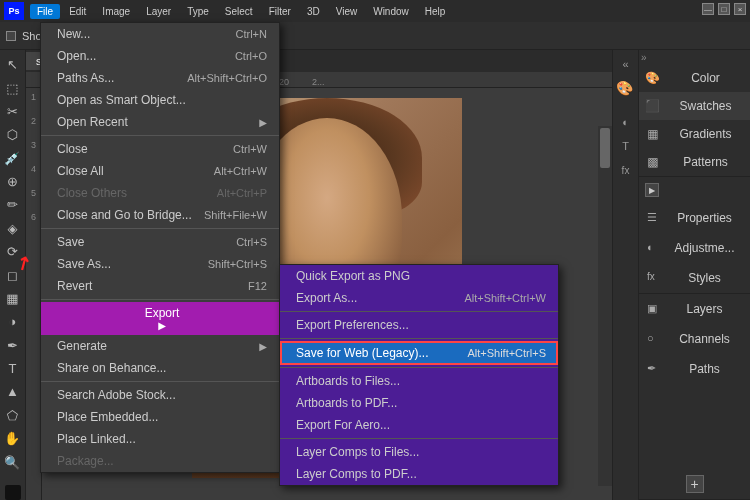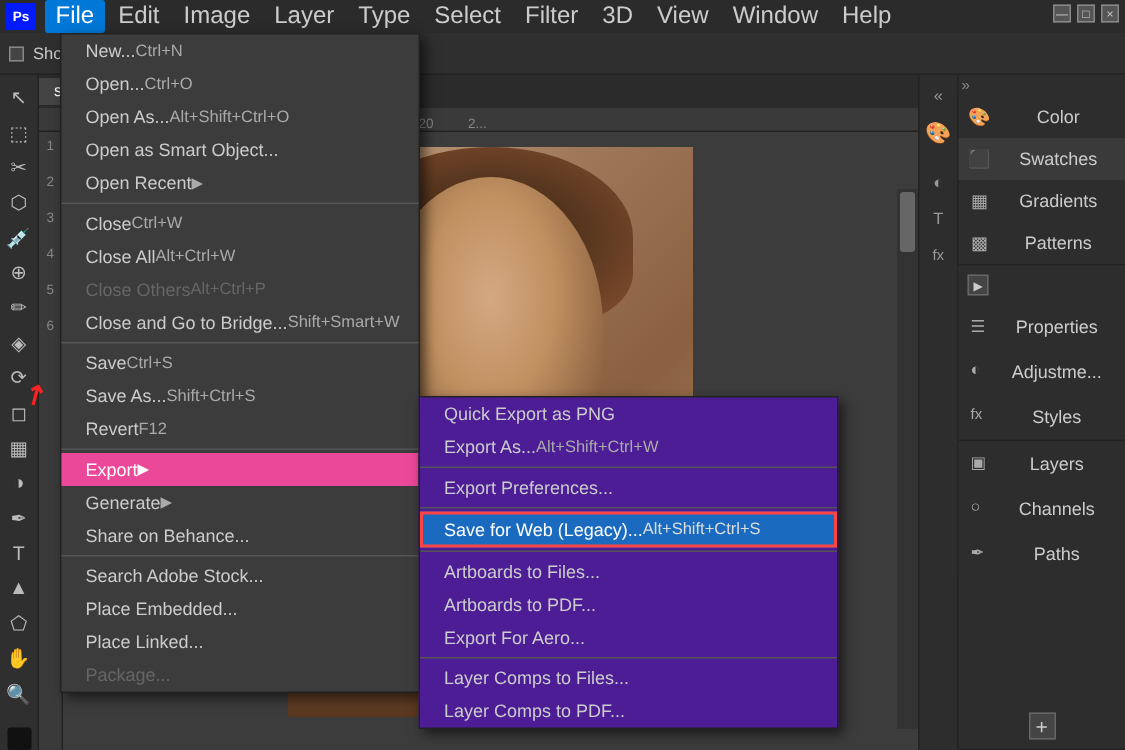--- a/index.html
+++ b/index.html
@@ -34,21 +34,21 @@
       justify-content: center;
       font-size: 9px;
       font-weight: bold;
       color: #fff;
       margin-right: 4px;
     }
     .menubar-item {
       padding: 2px 7px;
       cursor: pointer;
       color: #ccc;
-      font-size: 16px;
+      font-size: 10px;
       border-radius: 2px;
     }
 
     
     .window-controls {
       position: absolute;
       right: 4px;
       top: 3px;
       display: flex;
       gap: 4px;
@@ -304,30 +304,31 @@
       top: 0;
       left: 40px;
       width: 240px;
       background: #3c3c3c;
       border: 1px solid #222;
       box-shadow: 3px 3px 8px rgba(0,0,0,0.6);
     }
     .menu-item {
       display: flex;
       align-items: center;
-      justify-content: flex-start;
+      justify-content: space-between;
       padding: 4px 12px 4px 16px;
       cursor: pointer;
       font-size: 12px;
       color: #ccc;
       min-height: 20px;
     }
     .menu-item.active, .menu-item.selected {
-      background: #ec4899;
+      background: #a21caf;
       color: #fff;
+      flex-direction: column;
     }
     .menu-item.disabled { color: #666; cursor: default; }
     .menu-divider { height: 1px; background: #555; margin: 2px 0; }
     .menu-item-shortcut { color: #aaa; font-size: 11px; }
     .menu-item-arrow { font-size: 10px; color: #aaa; }
 
     
     .export-menu {
       position: absolute;
       top: 0;
@@ -532,21 +533,21 @@
     <div style="position:relative;">
       <div class="menu-item">
         <span>New...</span>
         <span class="menu-item-shortcut">Ctrl+N</span>
       </div>
       <div class="menu-item">
         <span>Open...</span>
         <span class="menu-item-shortcut">Ctrl+O</span>
       </div>
       <div class="menu-item">
-        <span>Open As...</span>
+        <span>Paths As...</span>
         <span class="menu-item-shortcut">Alt+Shift+Ctrl+O</span>
       </div>
       <div class="menu-item">
         <span>Open as Smart Object...</span>
       </div>
       <div class="menu-item">
         <span>Open Recent</span>
         <span class="menu-item-arrow">▶</span>
       </div>
       <div class="menu-divider"></div>
@@ -557,21 +558,21 @@
       <div class="menu-item">
         <span>Close All</span>
         <span class="menu-item-shortcut">Alt+Ctrl+W</span>
       </div>
       <div class="menu-item disabled">
         <span>Close Others</span>
         <span class="menu-item-shortcut" style="color:#666;">Alt+Ctrl+P</span>
       </div>
       <div class="menu-item">
         <span>Close and Go to Bridge...</span>
-        <span class="menu-item-shortcut">Shift+Smart+W</span>
+        <span class="menu-item-shortcut">Shift+File+W</span>
       </div>
       <div class="menu-divider"></div>
       <div class="menu-item">
         <span>Save</span>
         <span class="menu-item-shortcut">Ctrl+S</span>
       </div>
       <div class="menu-item">
         <span>Save As...</span>
         <span class="menu-item-shortcut">Shift+Ctrl+S</span>
       </div>

